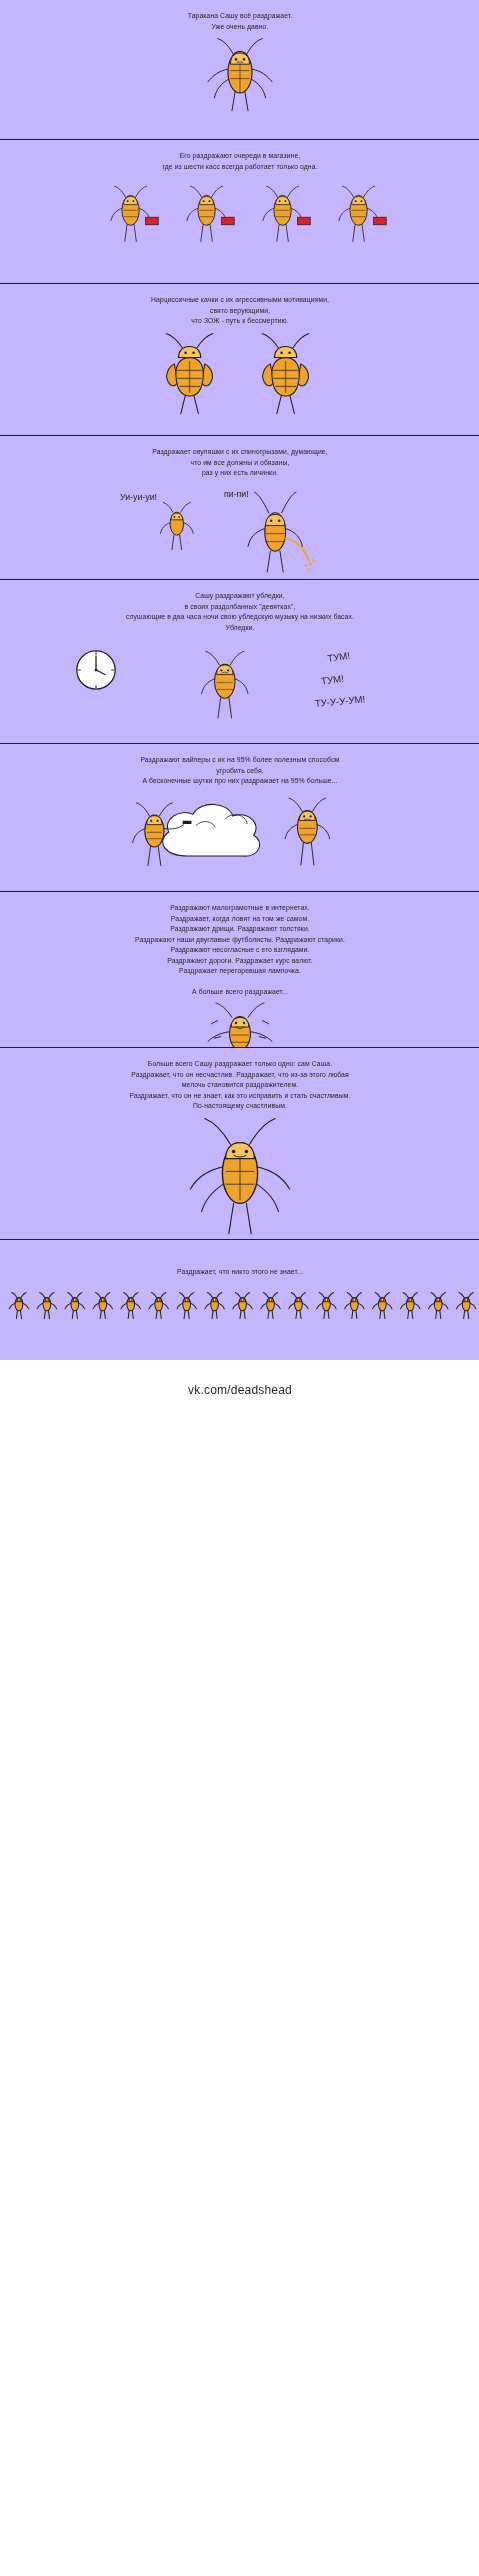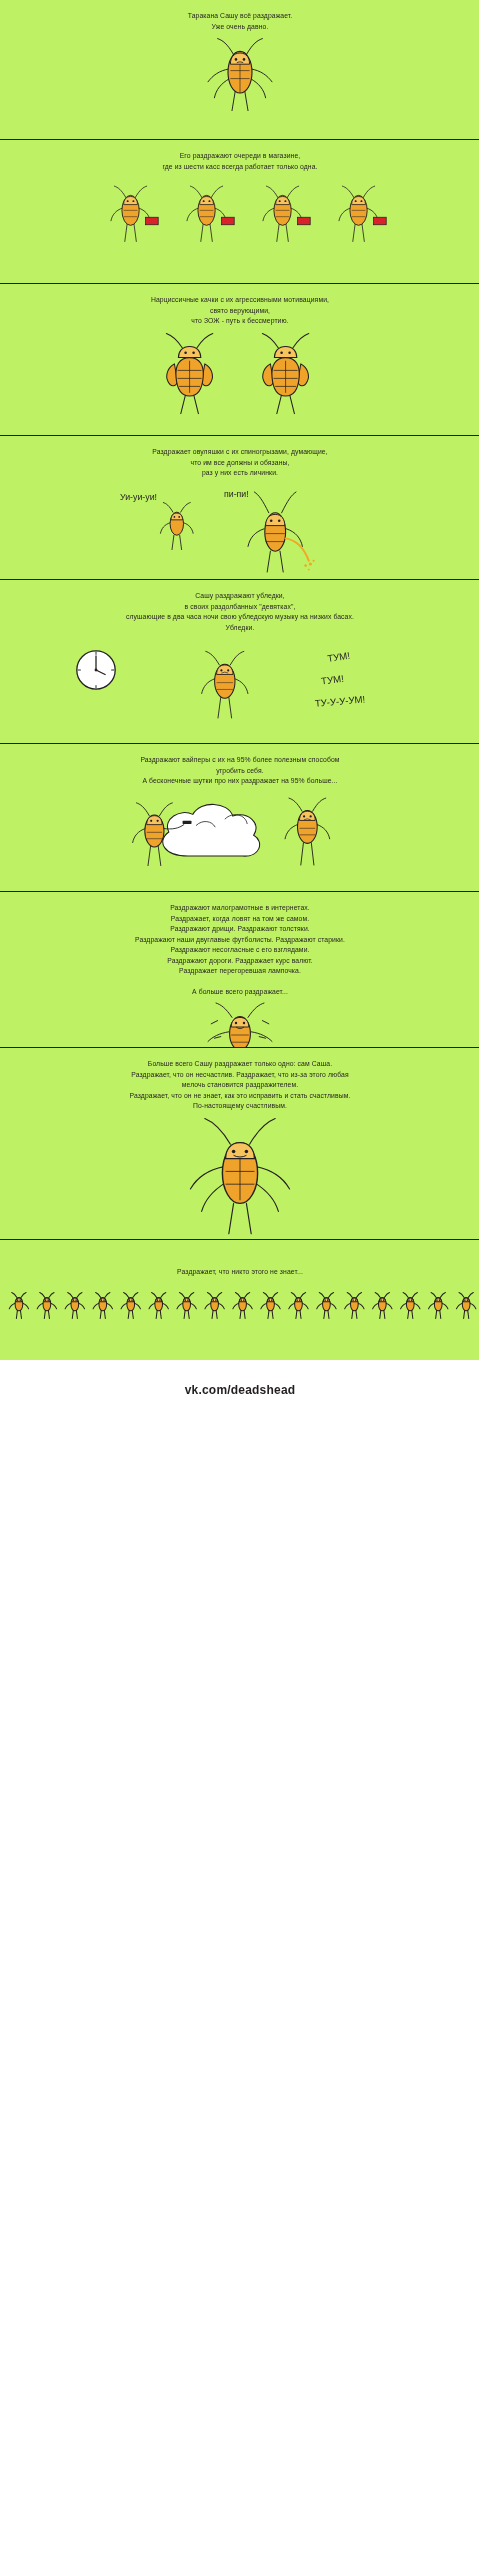--- a/index.html
+++ b/index.html
@@ -8,21 +8,21 @@
     background: #ffffff;
   }
   body {
     width: 480px;
     font-family: "Liberation Sans", sans-serif;
     color: #231f20;
   }
   .comic {
     width: 480px;
     position: relative;
-    background: #bef264;
+    background: #c4b5fd;
   }
   .panel {
     position: relative;
     width: 480px;
     box-sizing: border-box;
     border-bottom: 1.6px solid #231f20;
     overflow: hidden;
   }
   .panel:last-of-type {
     border-bottom: none;
@@ -44,21 +44,20 @@
     display: block;
     margin: 0 auto;
     overflow: visible;
   }
   .footer {
     height: 59px;
     display: flex;
     align-items: center;
     justify-content: center;
     background: #ffffff;
-    font-weight: bold;
   }
   .footer-text {
     font-size: 12px;
     color: #231f20;
     letter-spacing: 0.2px;
   }
   .roachrow {
     display: flex;
     justify-content: center;
     align-items: flex-end;

